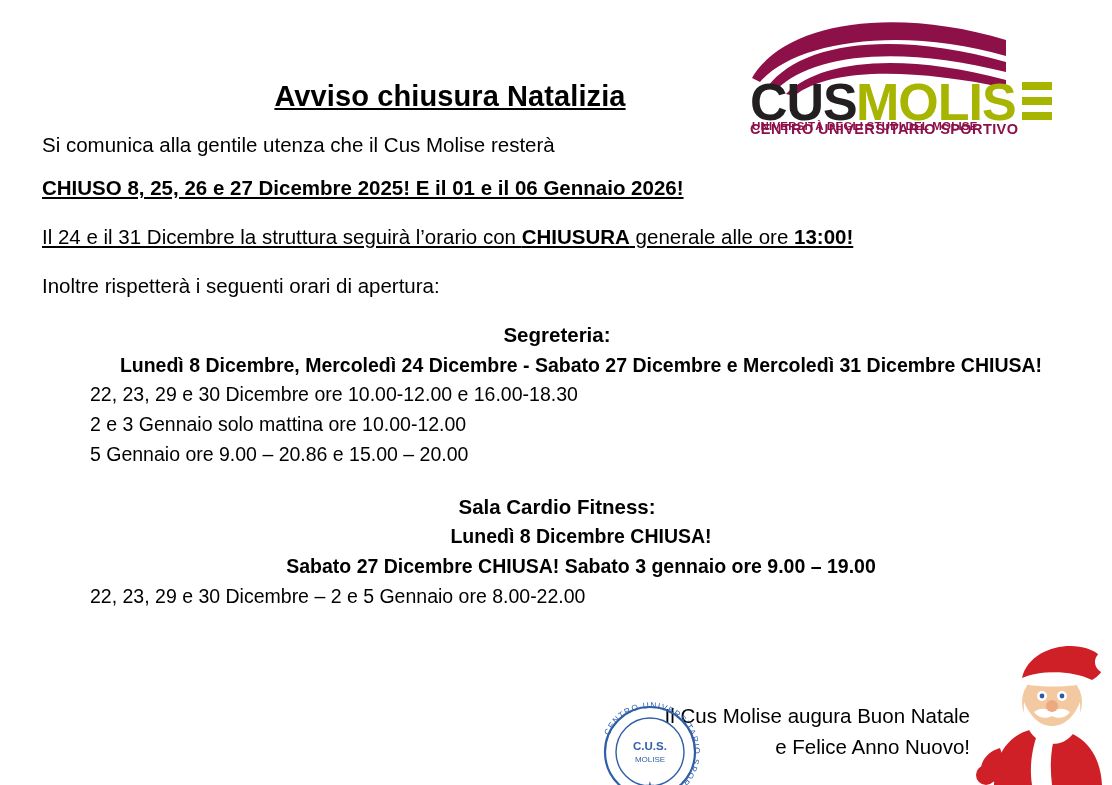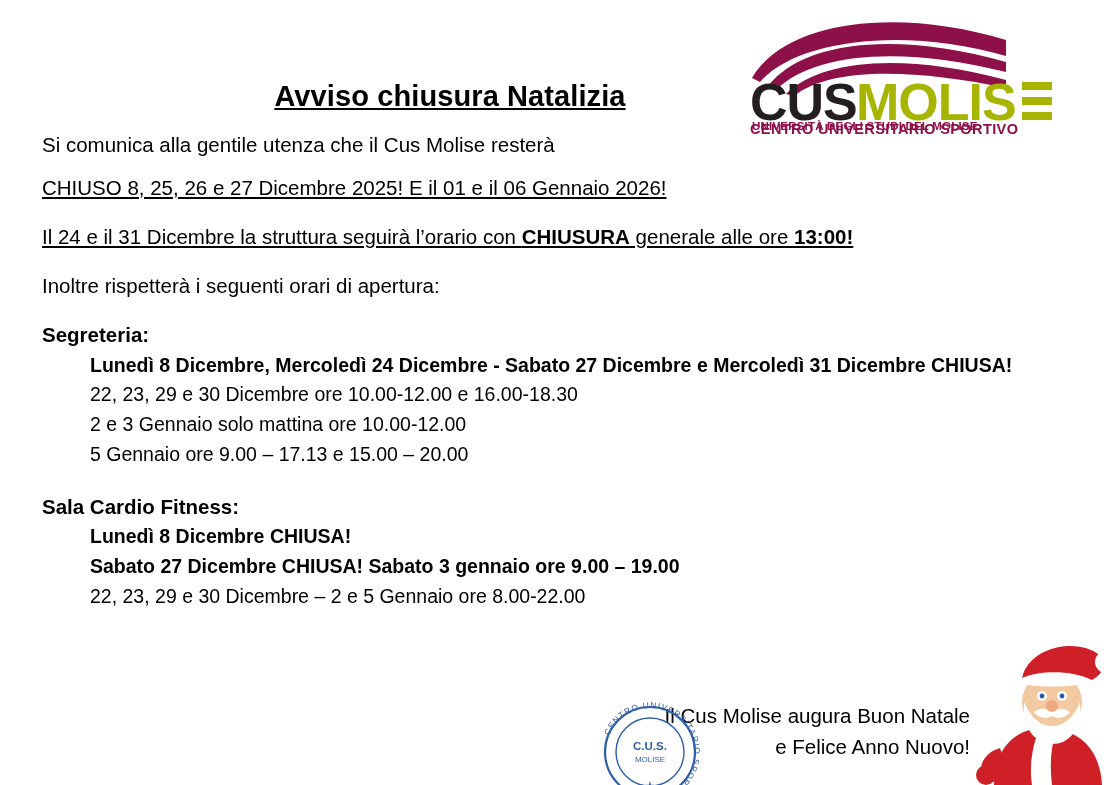--- a/index.html
+++ b/index.html
@@ -49,23 +49,23 @@
   .line {
     font-size: 20.5px;
     line-height: 1.42;
     margin: 0 0 2px 0;
     white-space: nowrap;
   }
   .gap-sm { height: 12px; }
   .gap-md { height: 18px; }
   .gap-lg { height: 22px; }
 
-  .b { font-weight: bold; }
+  .b { font-weight: bold; text-align: center; }
   .u { text-decoration: underline; }
-  .bu { font-weight: normal; text-decoration: underline; }
+  .bu { font-weight: bold; text-decoration: underline; }
 
   .line-small { font-size: 19.5px; margin-left: 48px; }
 
   
   .greeting {
     position: absolute;
     top: 665px;
     left: 560px;
     width: 410px;
     text-align: right;
@@ -132,21 +132,21 @@
   </div>
   <div class="gap-md"></div>
 
   <div class="line">Inoltre rispetterà i seguenti orari di apertura:</div>
   <div class="gap-md"></div>
 
   <div class="line b">Segreteria:</div>
   <div class="line b line-small">Lunedì 8 Dicembre, Mercoledì 24 Dicembre - Sabato 27 Dicembre e Mercoledì 31 Dicembre CHIUSA!</div>
   <div class="line line-small">22, 23, 29 e 30 Dicembre ore 10.00-12.00 e 16.00-18.30</div>
   <div class="line line-small">2 e 3 Gennaio solo mattina ore 10.00-12.00</div>
-  <div class="line line-small">5 Gennaio ore 9.00 – 17.13 e 15.00 – 20.00</div>
+  <div class="line line-small">5 Gennaio ore 9.00 – 20.86 e 15.00 – 20.00</div>
 
   <div class="gap-lg"></div>
 
   <div class="line b">Sala Cardio Fitness:</div>
   <div class="line b line-small">Lunedì 8 Dicembre CHIUSA!</div>
   <div class="line b line-small">Sabato 27 Dicembre CHIUSA! Sabato 3 gennaio ore 9.00 – 19.00</div>
   <div class="line line-small">22, 23, 29 e 30 Dicembre – 2 e 5 Gennaio ore 8.00-22.00</div>
 </div>
 
 <div class="greeting">

